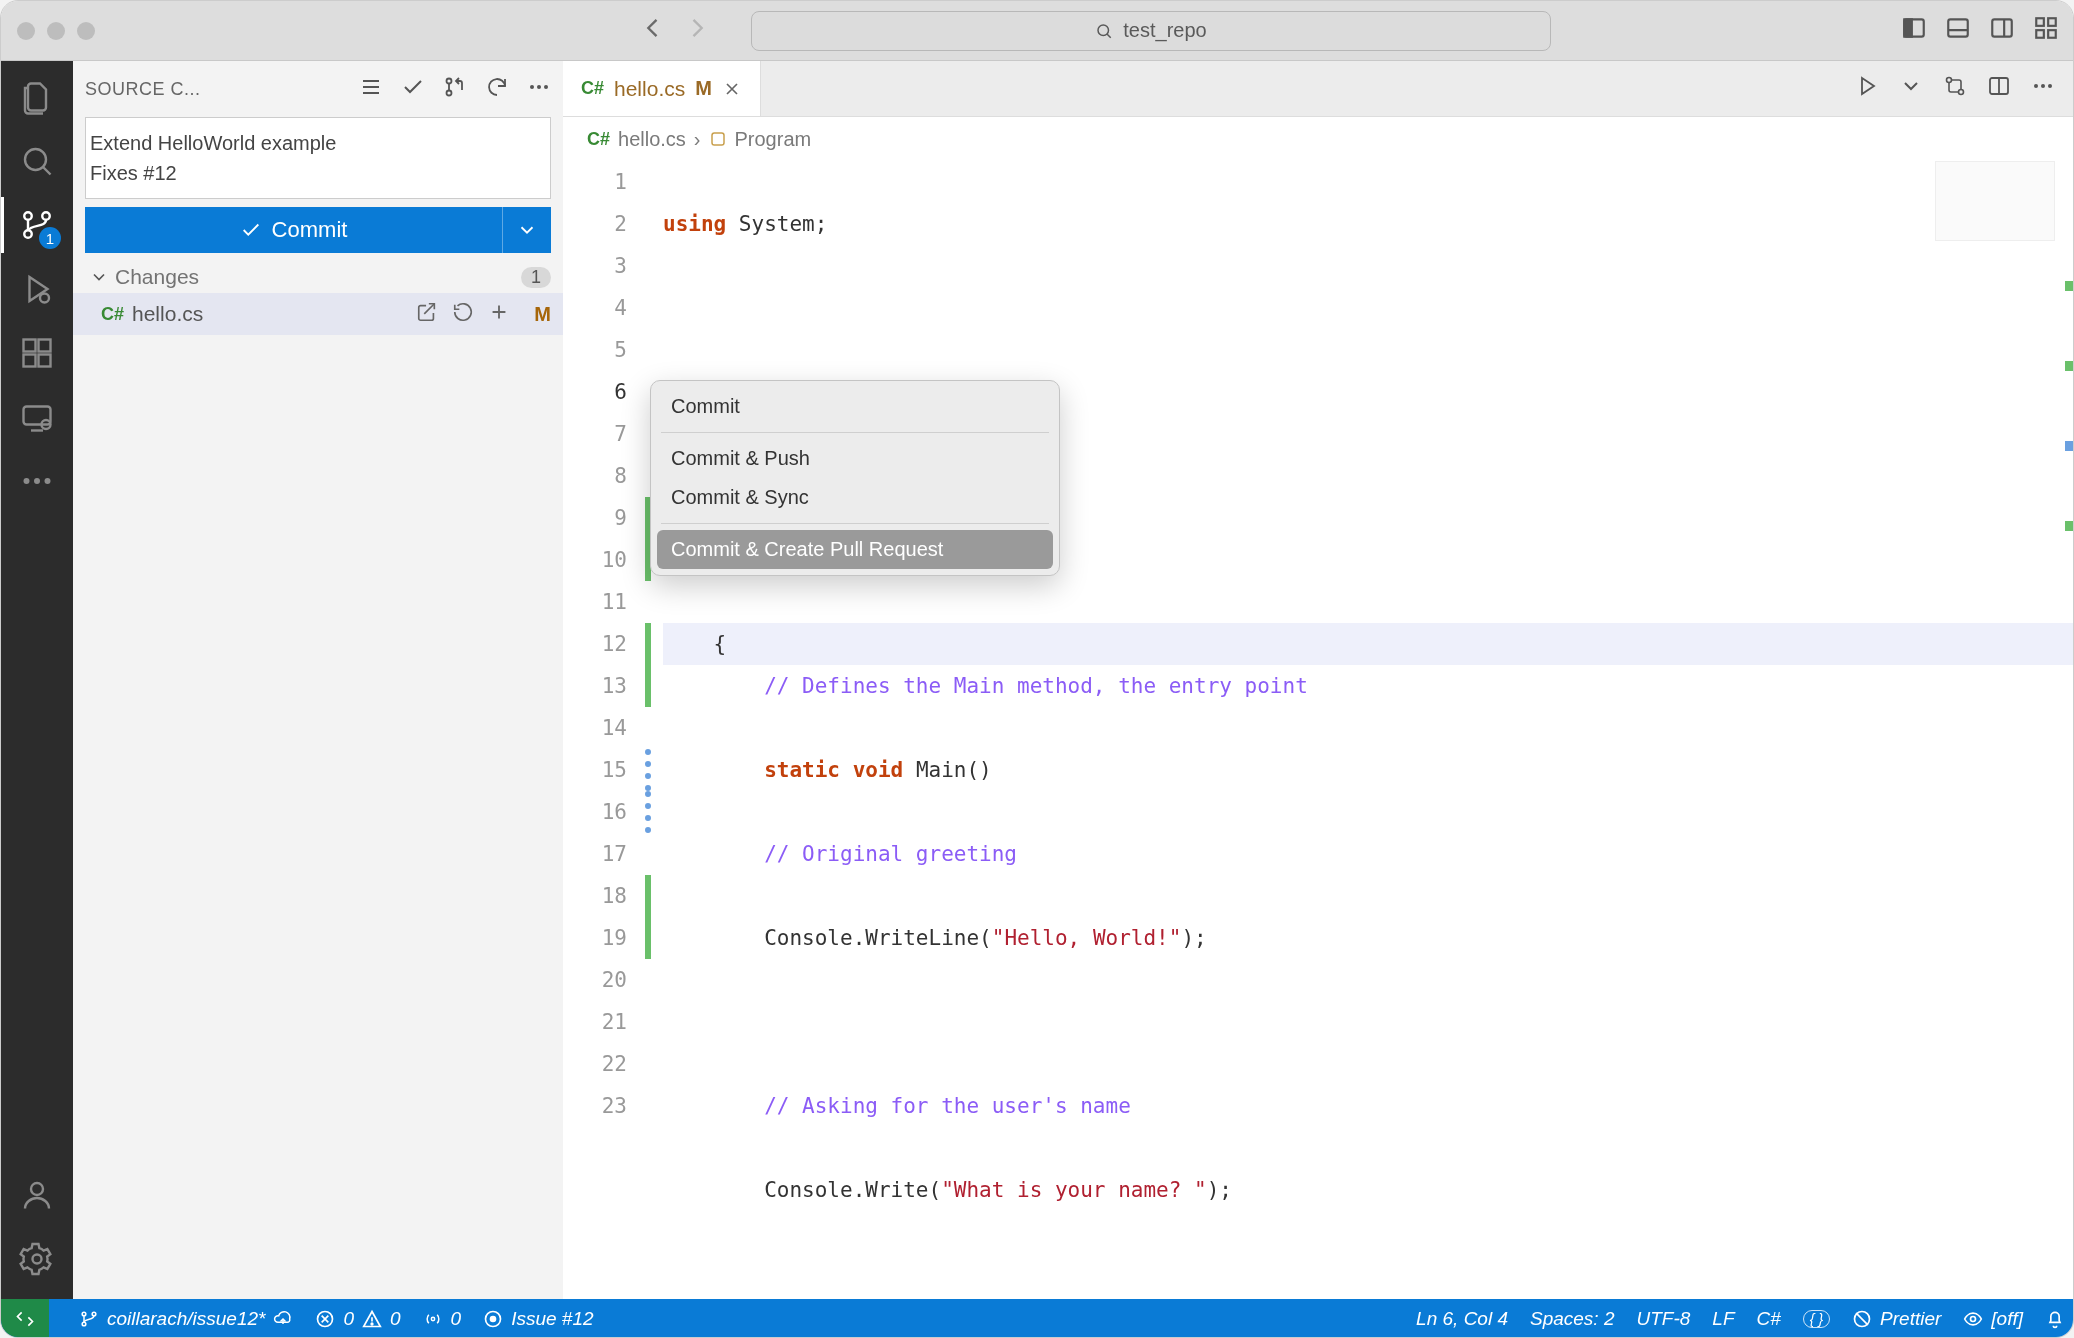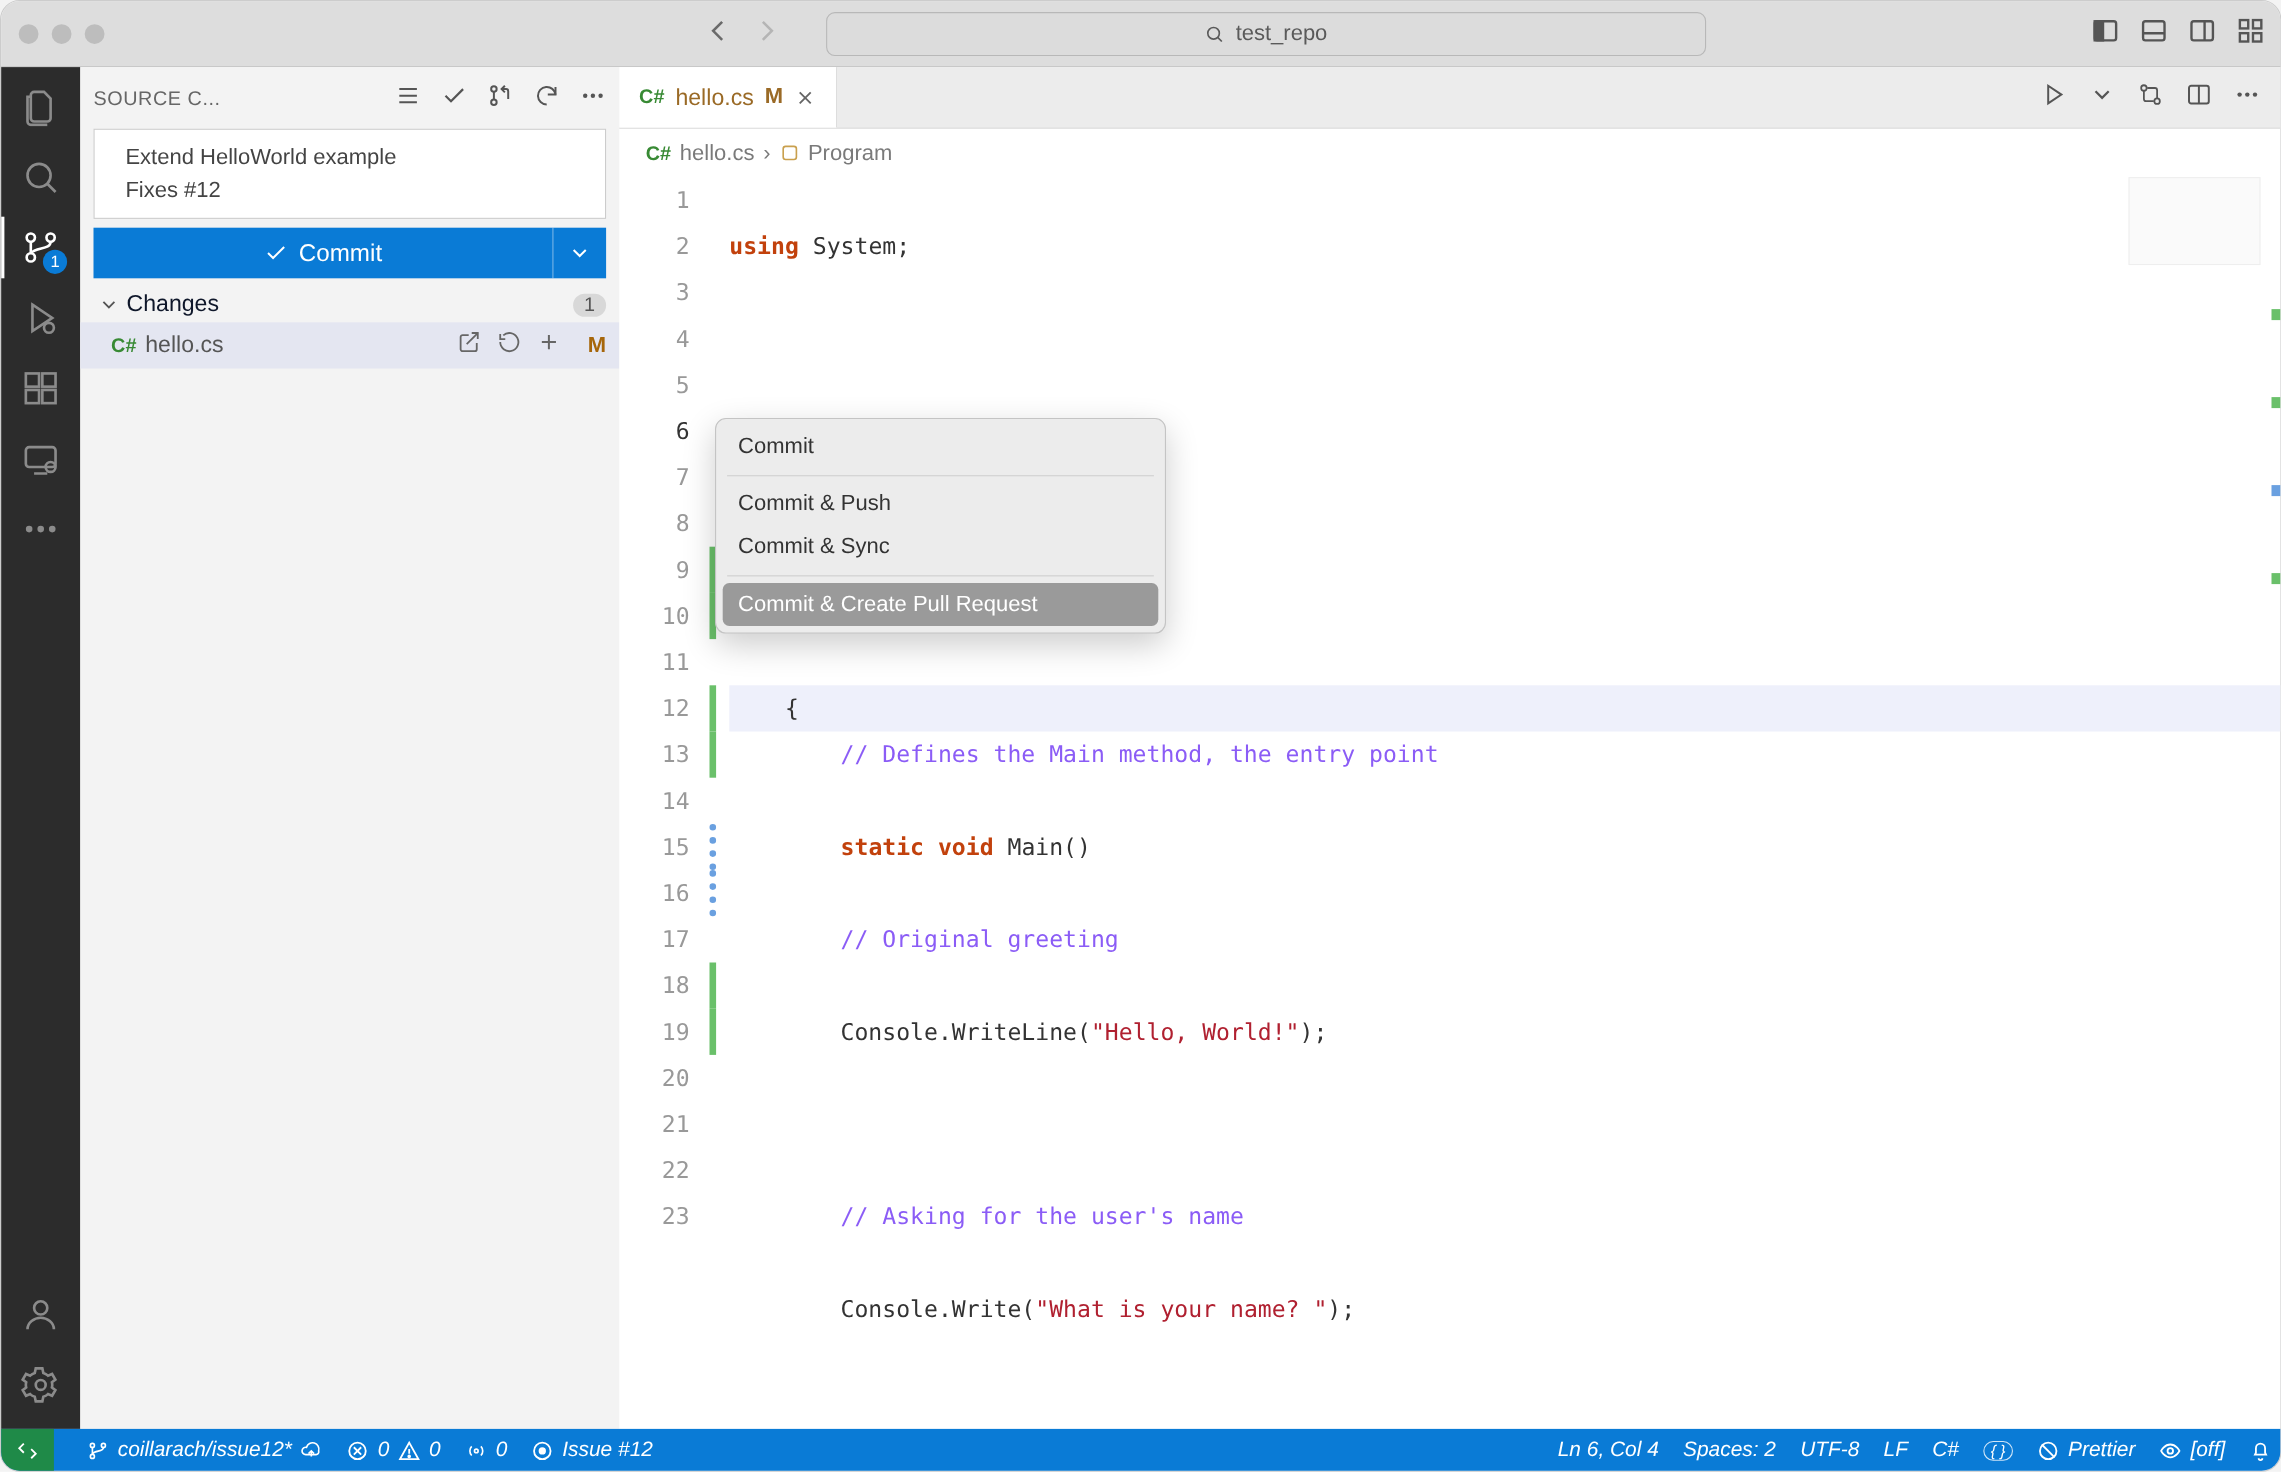--- a/index.html
+++ b/index.html
@@ -66,38 +66,38 @@
     padding: 0 12px 0 12px;
     color: #666; font-size: 18px; letter-spacing: 0.5px;
     gap: 8px;
   }
   .sp-header .title { flex: 0 0 150px; white-space:nowrap; overflow:hidden; text-overflow:ellipsis; }
   .sp-header .actions { display:flex; gap:18px; margin-left:auto; }
   .sp-header svg { width:24px; height:24px; color:#555; }
   .commit-msg {
     margin: 0 12px 8px 12px;
     background:#fff; border:1px solid #ccc;
-    padding: 10px 28px;
+    padding: 10px 4px;
     font-size: 20px; color:#444;
     line-height: 1.5;
     font-family: inherit;
     white-space: pre-wrap;
   }
   .commit-row { display:flex; margin: 0 12px 8px 12px; }
   .commit-btn {
     flex:1; background:#0a7bd6; color:#fff;
     display:flex; align-items:center; justify-content:center;
     gap:10px; height:46px; font-size:22px;
     border-right: 1px solid rgba(255,255,255,0.35);
   }
   .commit-drop { width:48px; background:#0a7bd6; display:flex; align-items:center; justify-content:center; }
   .commit-drop svg { color:#fff; width:22px; height:22px; }
   .changes-row { display:flex; align-items:center; padding:4px 12px 4px 16px; }
   .changes-row svg.chev { width:20px; height:20px; color:#555; margin-right:6px; }
-  .changes-row .label { font-size:21px; color:#0f172a; }
+  .changes-row .label { font-size:21px; color:#737373; }
   .changes-row .count { margin-left:auto; background:#d8d8d8; border-radius:12px; padding:0 10px; font-size:18px; color:#555; }
   .file-row {
     display:flex; align-items:center;
     padding:2px 12px 2px 28px;
     background:#e4e6f1;
     height:42px;
   }
   .file-row .csicon { color:#388a34; font-weight:600; margin-right:8px; font-size:18px; }
   .file-row .fname { color:#555; font-size:21px; }
   .file-row .ficons { margin-left:auto; display:flex; gap:14px; align-items:center; }

